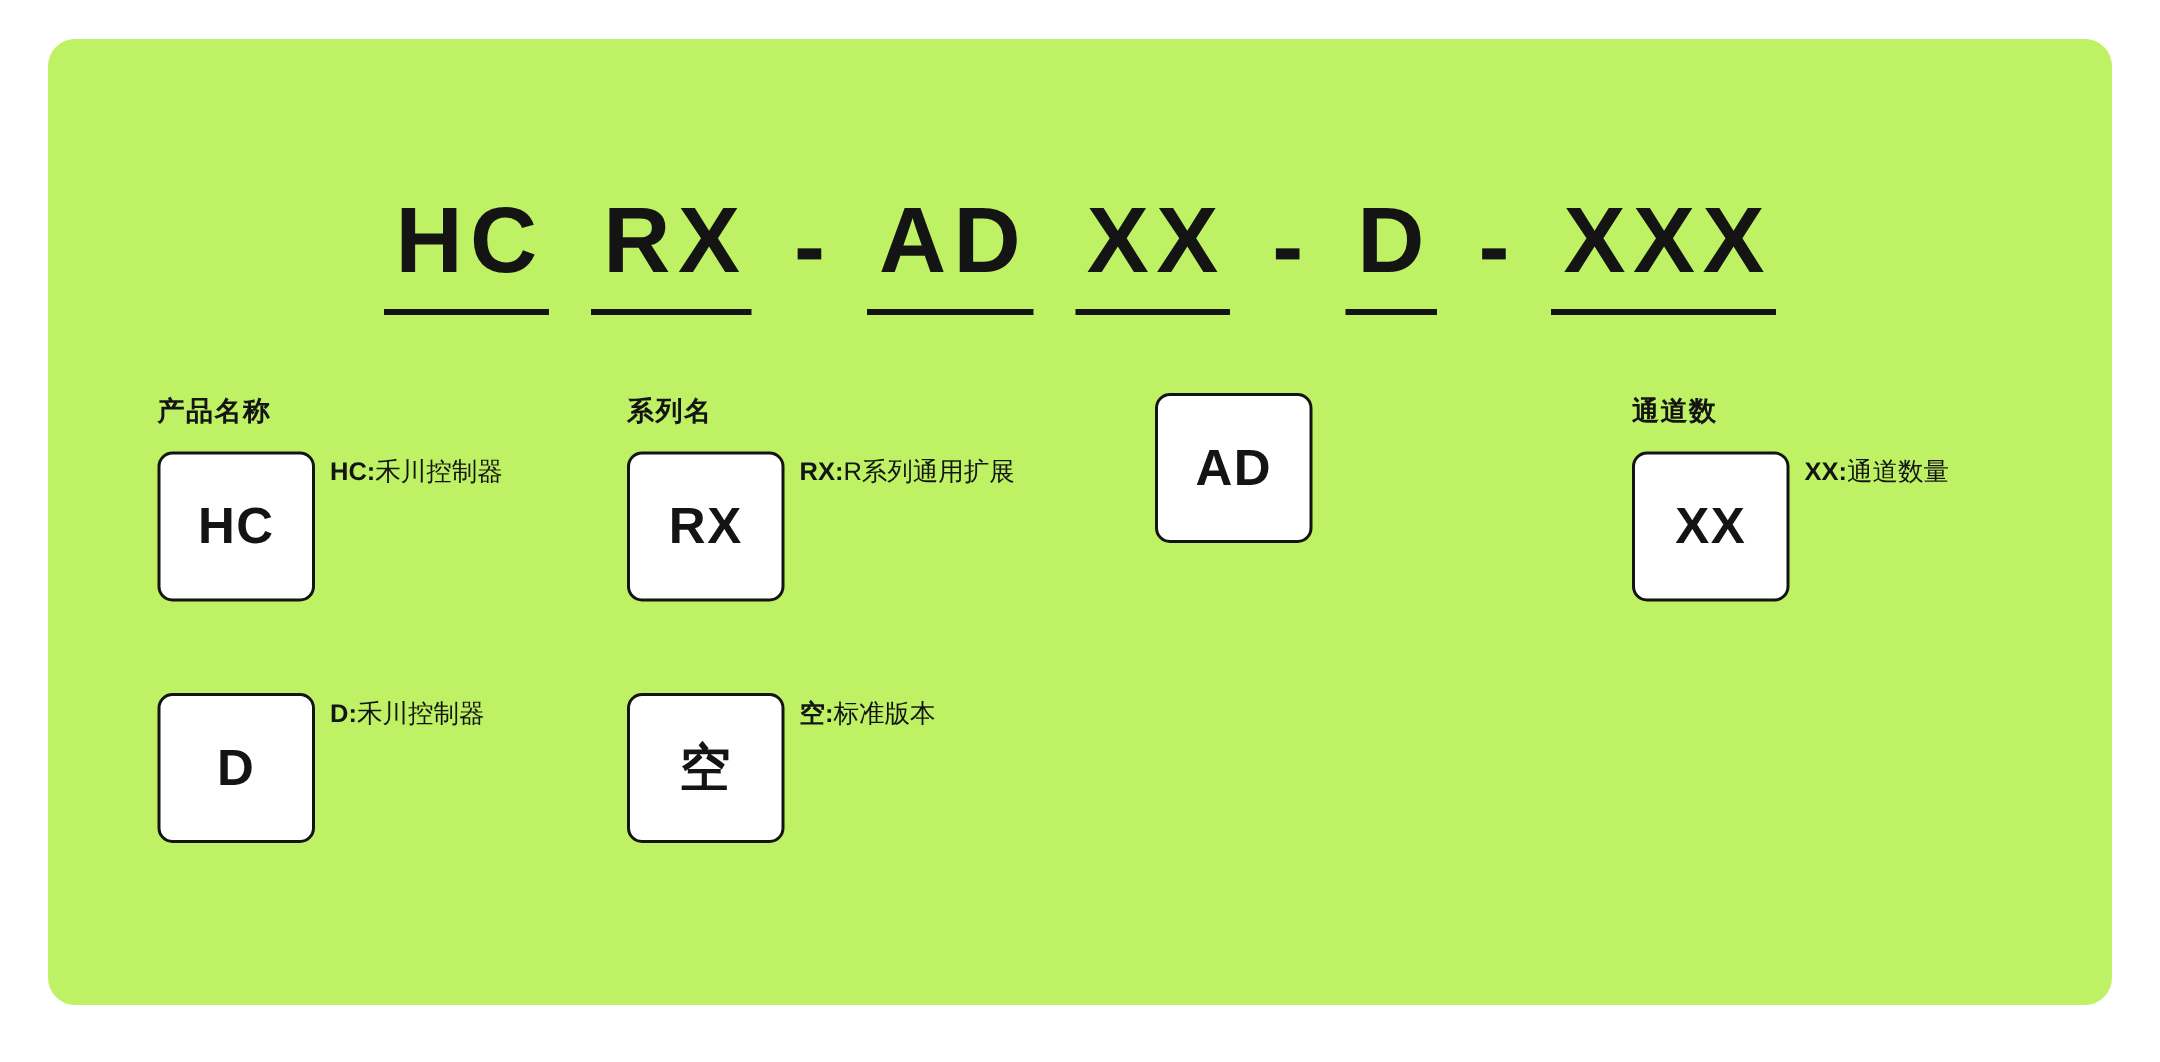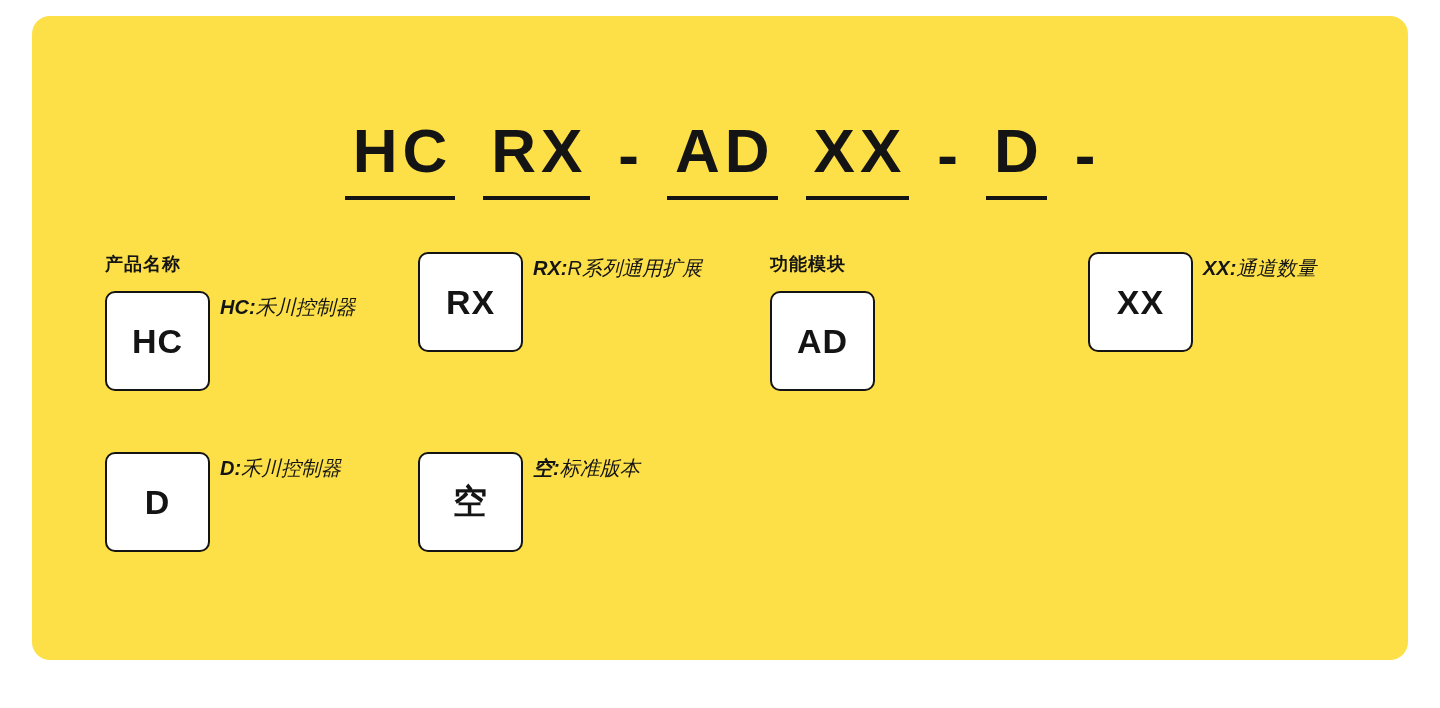--- a/index.html
+++ b/index.html
@@ -6,23 +6,23 @@
   html, body { width: 1440px; height: 708px; }
   body {
     background: #ffffff;
     font-family: "Liberation Sans", "DejaVu Sans", sans-serif;
     color: #141414;
     position: relative;
     overflow: hidden;
   }
   .card {
     position: absolute;
-    left: 32px; top: 16px;
+    left: 32px; top: 26px;
     width: 1376px; height: 644px;
-    background: #fde047;
+    background: #bef264;
     border-radius: 18px;
   }
   
   .title-row {
     position: absolute;
     left: 0; right: 0; top: 104px;
     display: flex;
     justify-content: center;
     align-items: flex-end;
     gap: 28px;
@@ -58,24 +58,23 @@
     align-items: center;
     justify-content: center;
     font-size: 34px;
     font-weight: bold;
     letter-spacing: 1px;
     flex: 0 0 auto;
   }
   .desc {
     margin-left: 10px;
     padding-top: 1px;
-    font-size: 20px;
+    font-size: 17px;
     line-height: 1.55;
     white-space: nowrap;
-    font-style: italic;
   }
   .desc .prefix { font-weight: bold; }
   
   .g1 { left: 73px;  top: 236px; }
   .g2 { left: 386px; top: 236px; }
   .g3 { left: 738px; top: 236px; }
   .g4 { left: 1056px;top: 236px; }
   .g5 { left: 73px;  top: 436px; }
   .g6 { left: 386px; top: 436px; }
 </style>
@@ -86,55 +85,57 @@
 
   <div class="title-row">
     <span class="seg">HC</span>
     <span class="seg">RX</span>
     <span class="dash">-</span>
     <span class="seg">AD</span>
     <span class="seg">XX</span>
     <span class="dash">-</span>
     <span class="seg">D</span>
     <span class="dash">-</span>
+    <span class="seg">XXX</span>
   </div>
 
   <div class="group g1">
     <div class="group-heading">产品名称</div>
     <div class="group-body">
       <div class="code-box">
         <span>HC</span>
       </div>
       <div class="desc">
         <div><span class="prefix">HC:</span><span>禾川控制器</span></div>
       </div>
     </div>
   </div>
 
   <div class="group g2">
+    <div class="group-heading">系列名</div>
     <div class="group-body">
       <div class="code-box">
         <span>RX</span>
       </div>
       <div class="desc">
         <div><span class="prefix">RX:</span><span>R系列通用扩展</span></div>
       </div>
     </div>
   </div>
 
   <div class="group g3">
-    <div class="group-heading">功能模块</div>
     <div class="group-body">
       <div class="code-box">
         <span>AD</span>
       </div>
     </div>
   </div>
 
   <div class="group g4">
+    <div class="group-heading">通道数</div>
     <div class="group-body">
       <div class="code-box">
         <span>XX</span>
       </div>
       <div class="desc">
         <div><span class="prefix">XX:</span><span>通道数量</span></div>
       </div>
     </div>
   </div>
 

